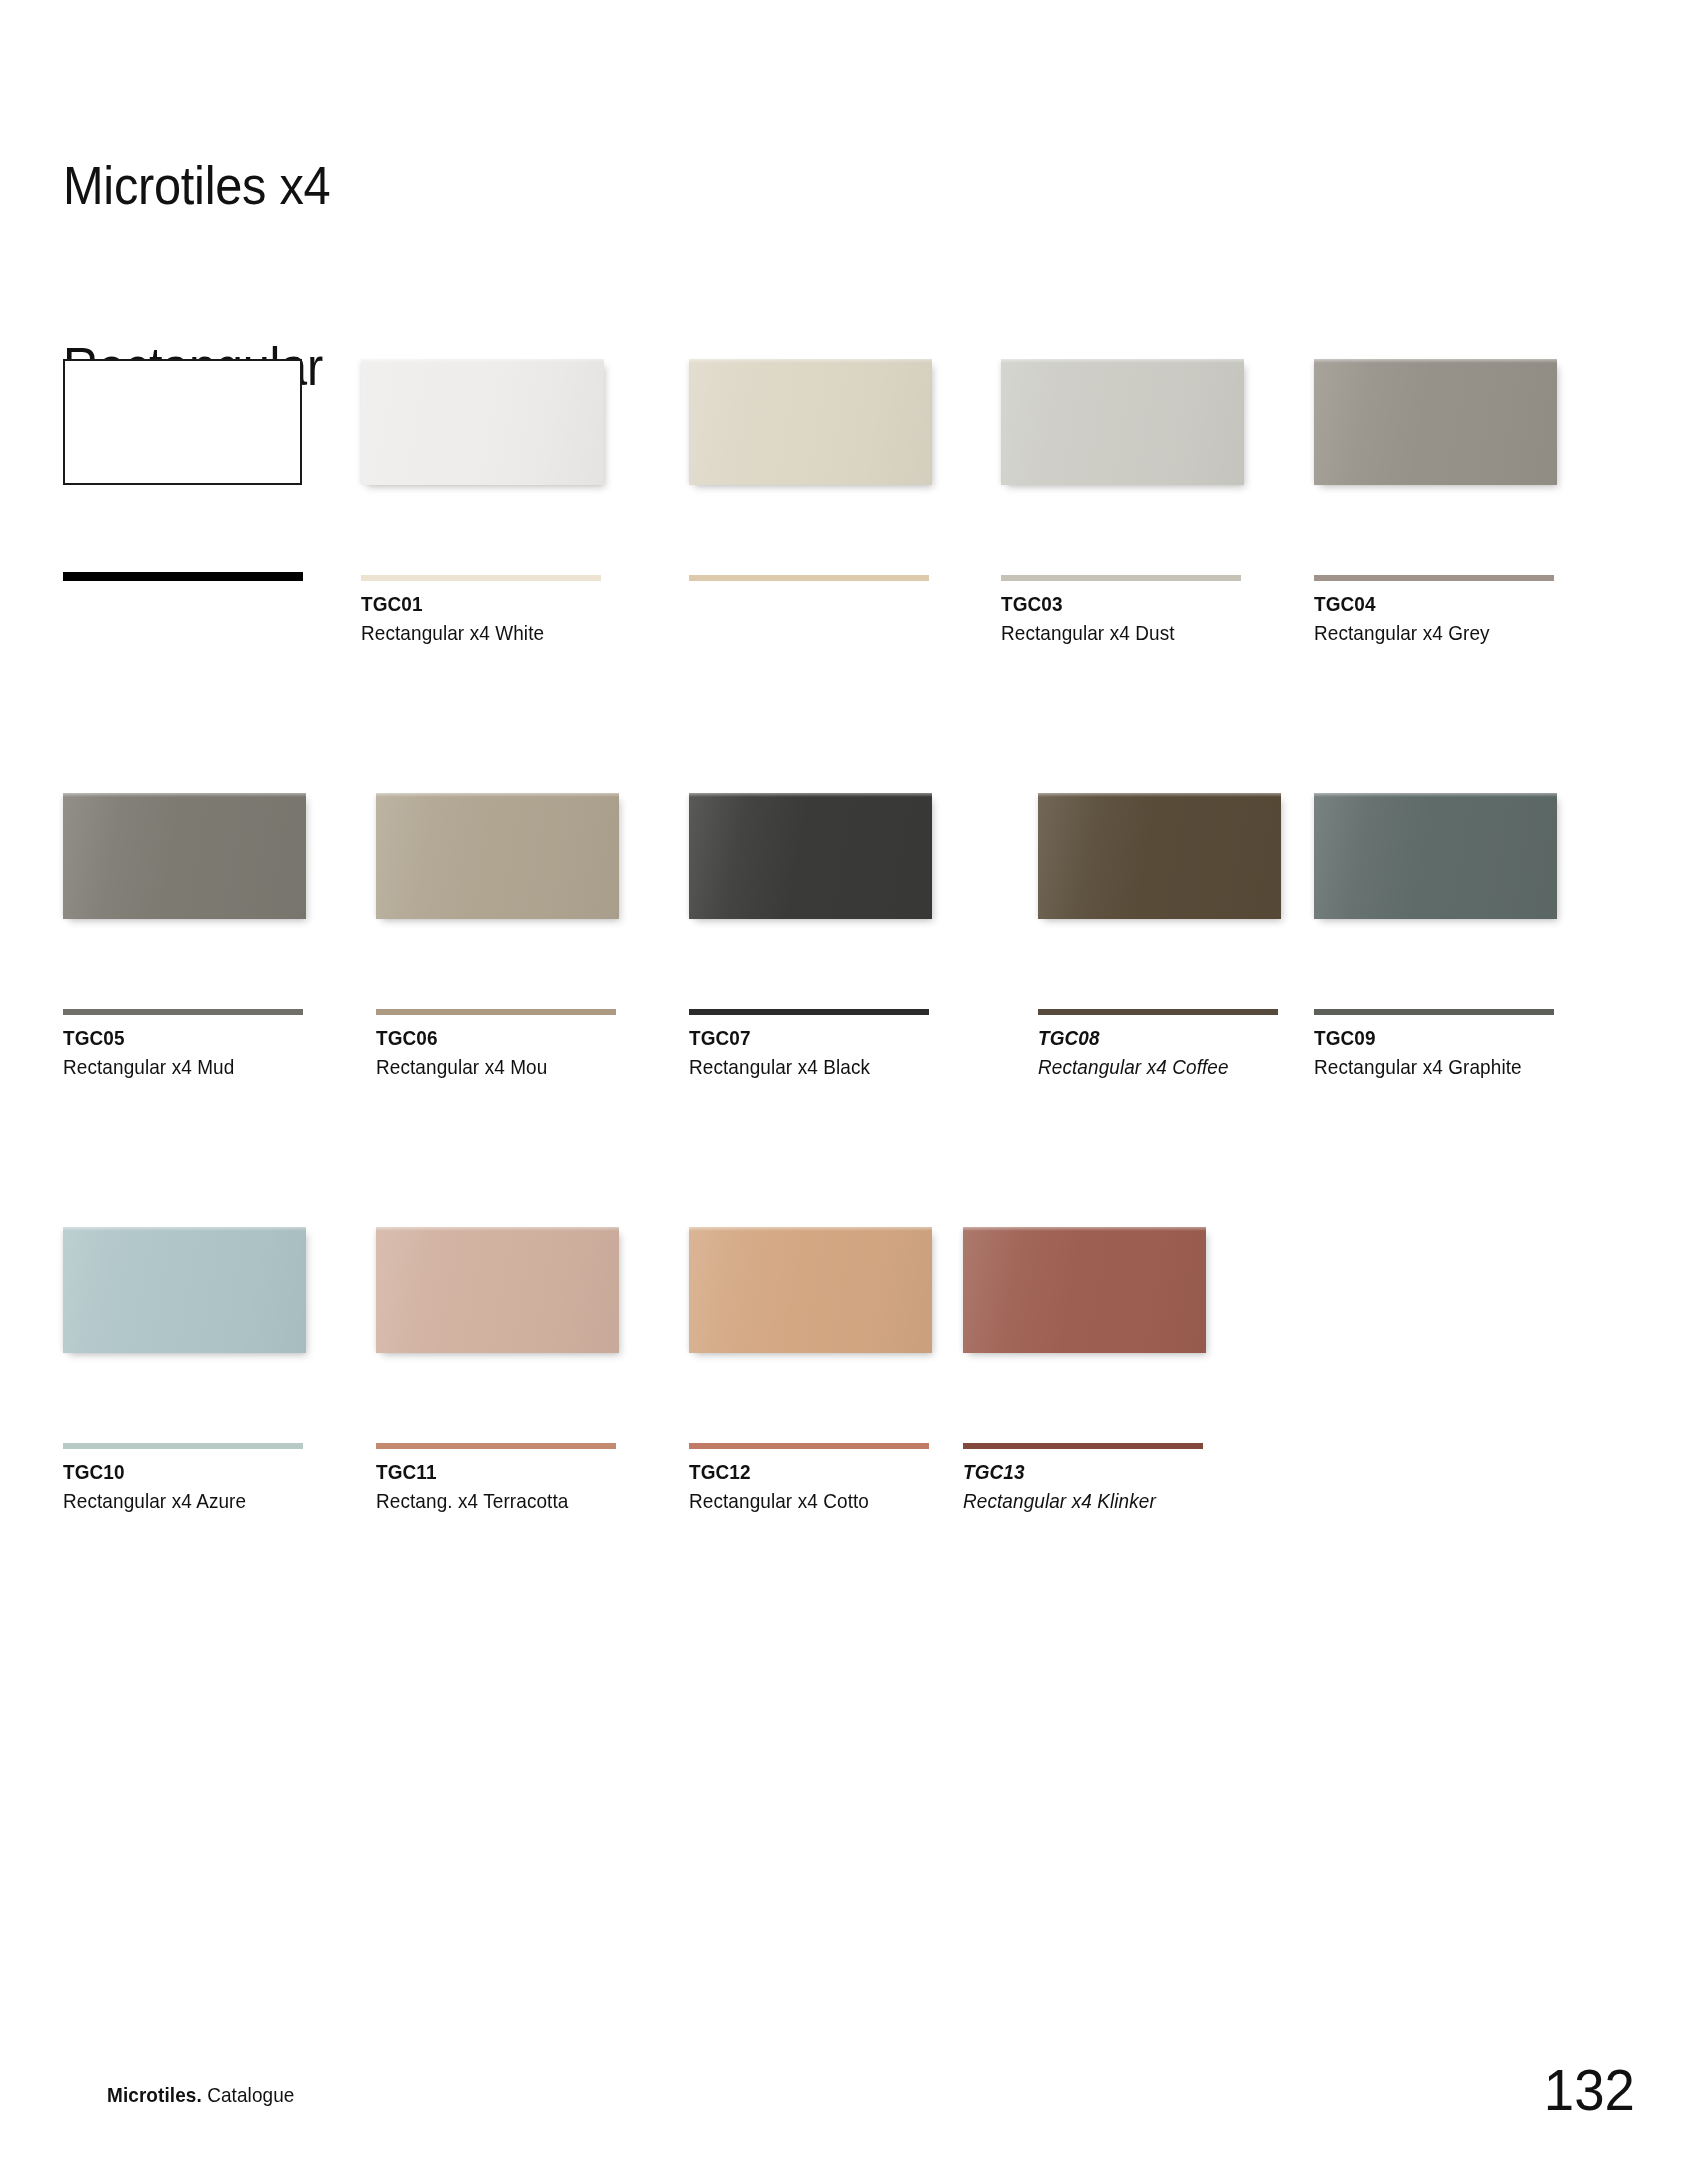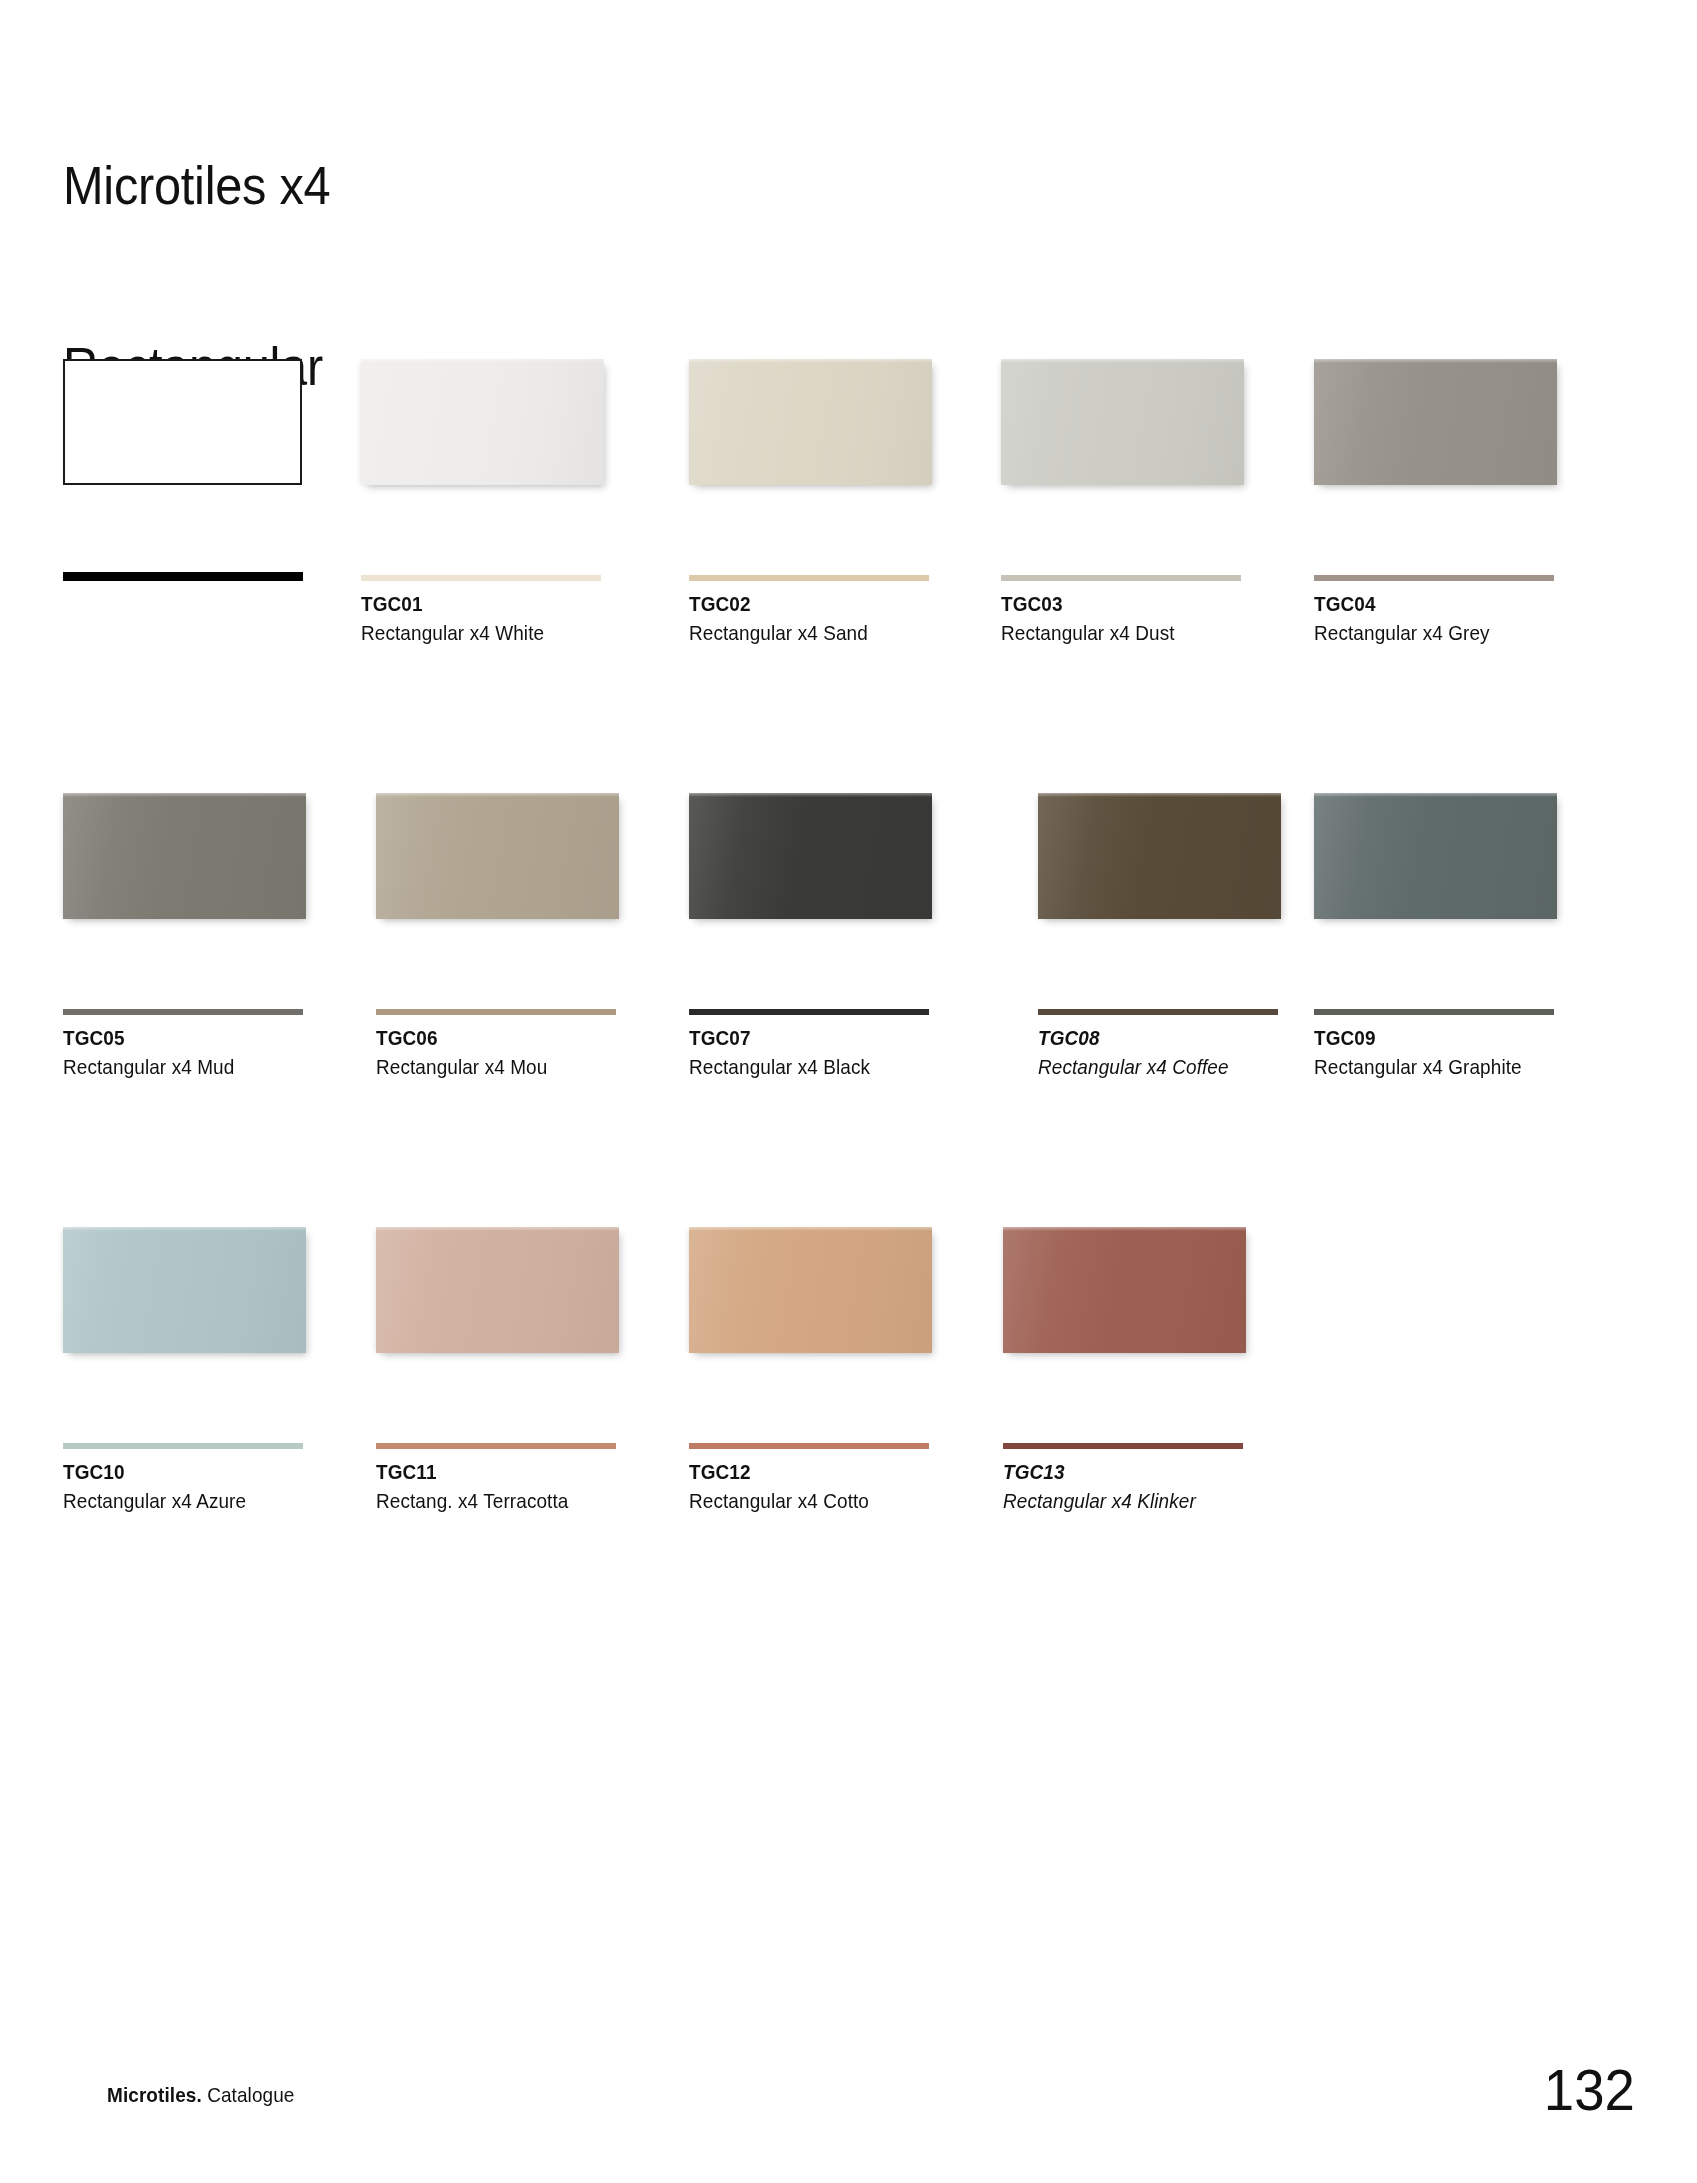--- a/index.html
+++ b/index.html
@@ -224,24 +224,20 @@
             <div class="desc">Rectangular x4 White</div>
           </div>
         </div>
         <div class="cell" style="left: 626px;">
           <div class="tile-area">
             <div class="tile photo" style="background: rgb(221, 215, 198);"></div>
           </div>
           <div class="rule-area">
             <div class="colour-rule" style="background: rgb(221, 201, 171);"></div>
           </div>
-          <div class="caption">
-            <div class="code">TGC02</div>
-            <div class="desc">Rectangular x4 Sand</div>
-          </div>
         </div>
         <div class="cell" style="left: 938px;">
           <div class="tile-area">
             <div class="tile photo" style="background: rgb(205, 205, 198);"></div>
           </div>
           <div class="rule-area">
             <div class="colour-rule" style="background: rgb(199, 194, 183);"></div>
           </div>
           <div class="caption">
             <div class="code">TGC03</div>
@@ -353,21 +349,21 @@
             <div class="tile photo" style="background: rgb(211, 167, 130);"></div>
           </div>
           <div class="rule-area">
             <div class="colour-rule" style="background: rgb(191, 123, 99);"></div>
           </div>
           <div class="caption">
             <div class="code">TGC12</div>
             <div class="desc">Rectangular x4 Cotto</div>
           </div>
         </div>
-        <div class="cell" style="left: 940px; font-style: italic;">
+        <div class="cell" style="left: 900px; font-style: italic;">
           <div class="tile-area">
             <div class="tile photo" style="background: rgb(157, 95, 81);"></div>
           </div>
           <div class="rule-area">
             <div class="colour-rule" style="background: rgb(130, 72, 61);"></div>
           </div>
           <div class="caption">
             <div class="code">TGC13</div>
             <div class="desc">Rectangular x4 Klinker</div>
           </div>

